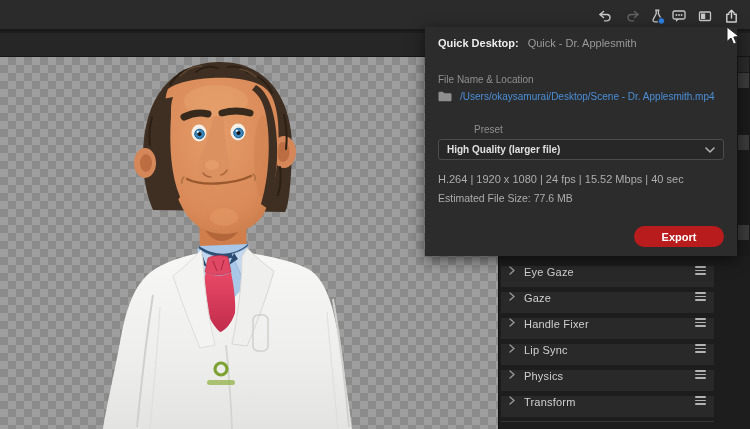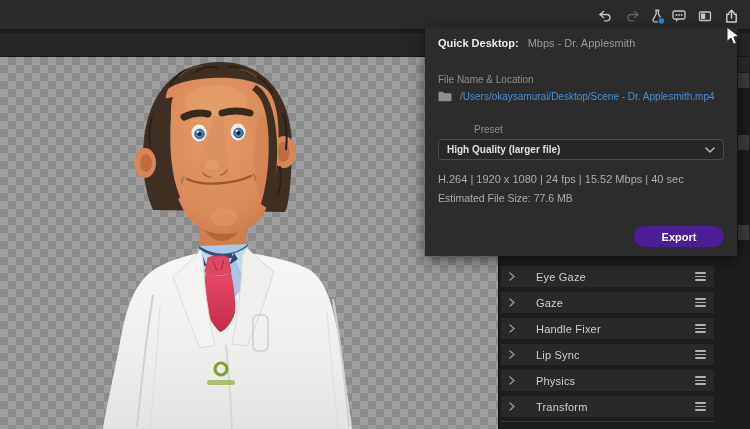--- a/index.html
+++ b/index.html
@@ -12,21 +12,21 @@
   .subbar { position:absolute; left:0; top:33px; width:750px; height:24px; background:#262626; border-bottom:1px solid #161616; z-index:2; }
 
   
   .stage { position:absolute; left:0; top:57px; width:498px; height:372px; z-index:1;
     background:conic-gradient(#8b8b8b 90deg, #9e9e9e 90deg 180deg, #8b8b8b 180deg 270deg, #9e9e9e 270deg);
     background-size:16px 16px; }
   .stage svg { position:absolute; left:0; top:0; }
 
   
   .behaviors { position:absolute; left:498px; top:57px; width:252px; height:372px; background:#1d1d1d; border-left:1px solid #121212; z-index:1; }
-  .behavior-row { position:absolute; left:2px; width:213px; height:21px; background:#292929; display:flex; align-items:center; padding:0 8px;gap:12px; }
+  .behavior-row { position:absolute; left:2px; width:213px; height:21px; background:#292929; display:flex; padding:0 8px; }
   .behavior-row .chev { width:6px; height:9px; margin-right:9px; flex:0 0 auto; }
   .behavior-row .lbl { color:#d0d0d0; font-size:11px; letter-spacing:.2px; flex:1; }
   .burger { display:flex; flex-direction:column; gap:2px; width:11px; }
   .burger i { display:block; height:1.5px; background:#b3b3b3; border-radius:1px; }
   .behaviors .endline { position:absolute; left:2px; top:364px; width:213px; height:1px; background:#383838; }
 
   
   .gutter { position:absolute; left:737px; top:57px; width:13px; height:199px; background:#1b1b1b; z-index:1; }
   .gutter .sq { position:absolute; left:1px; width:11px; height:15px; background:#3a3a3a; }
   .gutter .sq.dim { background:#2a2a2a; }
@@ -40,21 +40,21 @@
   .popup .seclabel { position:absolute; left:13px; color:#8f8f8f; font-size:10px; }
   .popup .filelabel { top:47px; }
   .popup .pathrow { position:absolute; left:13px; top:64px; display:flex; align-items:center; gap:8px; cursor:pointer; }
   .popup .path { color:#4a8fd9; font-size:10px; white-space:nowrap; }
   .popup .presetlabel { top:97px;padding-left:36px; }
   .popup .dropdown { position:absolute; left:13px; top:112px; width:286px; height:21px; background:#272727;
     border:1px solid #4c4c4c; border-radius:3px; display:flex; align-items:center; padding:0 8px; cursor:pointer; }
   .popup .dropdown .val { color:#e0e0e0; font-size:10px; font-weight:bold; flex:1; }
   .popup .specs { position:absolute; left:13px; top:146px; color:#adadad; font-size:11px; white-space:nowrap; }
   .popup .est { position:absolute; left:13px; top:165px; color:#adadad; font-size:10.5px; }
-  .popup .export-btn { position:absolute; right:13px; top:199px; width:90px; height:21px; background:#4c1d95;
+  .popup .export-btn { position:absolute; right:13px; top:199px; width:90px; height:21px; background:#b91c1c;
     border:none; border-radius:11px; color:#ffffff; font-size:11px; font-weight:bold; font-family:"Liberation Sans",sans-serif;
     display:flex; align-items:center; justify-content:center; cursor:pointer; }
 
   .cursor { position:absolute; left:726px; top:26px; z-index:20; pointer-events:none; }
 </style>
 </head>
 <body>
 
 <div class="app">
 
@@ -286,21 +286,21 @@
   <div class="gutter">
     <div class="sq dim" style="top:0"></div>
     <div class="sq" style="top:16px"></div>
     <div class="sq" style="top:78px"></div>
     <div class="sq" style="top:168px"></div>
   </div>
 
   <div class="popup">
     <div class="titlerow">
       <span class="title">Quick Desktop:</span>
-      <span class="scene">Mbps - Dr. Applesmith</span>
+      <span class="scene">Quick - Dr. Applesmith</span>
     </div>
     <div class="seclabel filelabel">File Name &amp; Location</div>
     <div class="pathrow">
       <svg width="14" height="11" viewBox="0 0 14 11">
         <path d="M0.5 1.8 a1 1 0 0 1 1 -1 h3.4 l1.3 1.4 h6.3 a1 1 0 0 1 1 1 v6 a1 1 0 0 1 -1 1 h-11 a1 1 0 0 1 -1 -1 Z" fill="#8f8f8f"></path>
       </svg>
       <span class="path">/Users/okaysamurai/Desktop/Scene - Dr. Applesmith.mp4</span>
     </div>
     <div class="seclabel presetlabel">Preset</div>
     <div class="dropdown">

